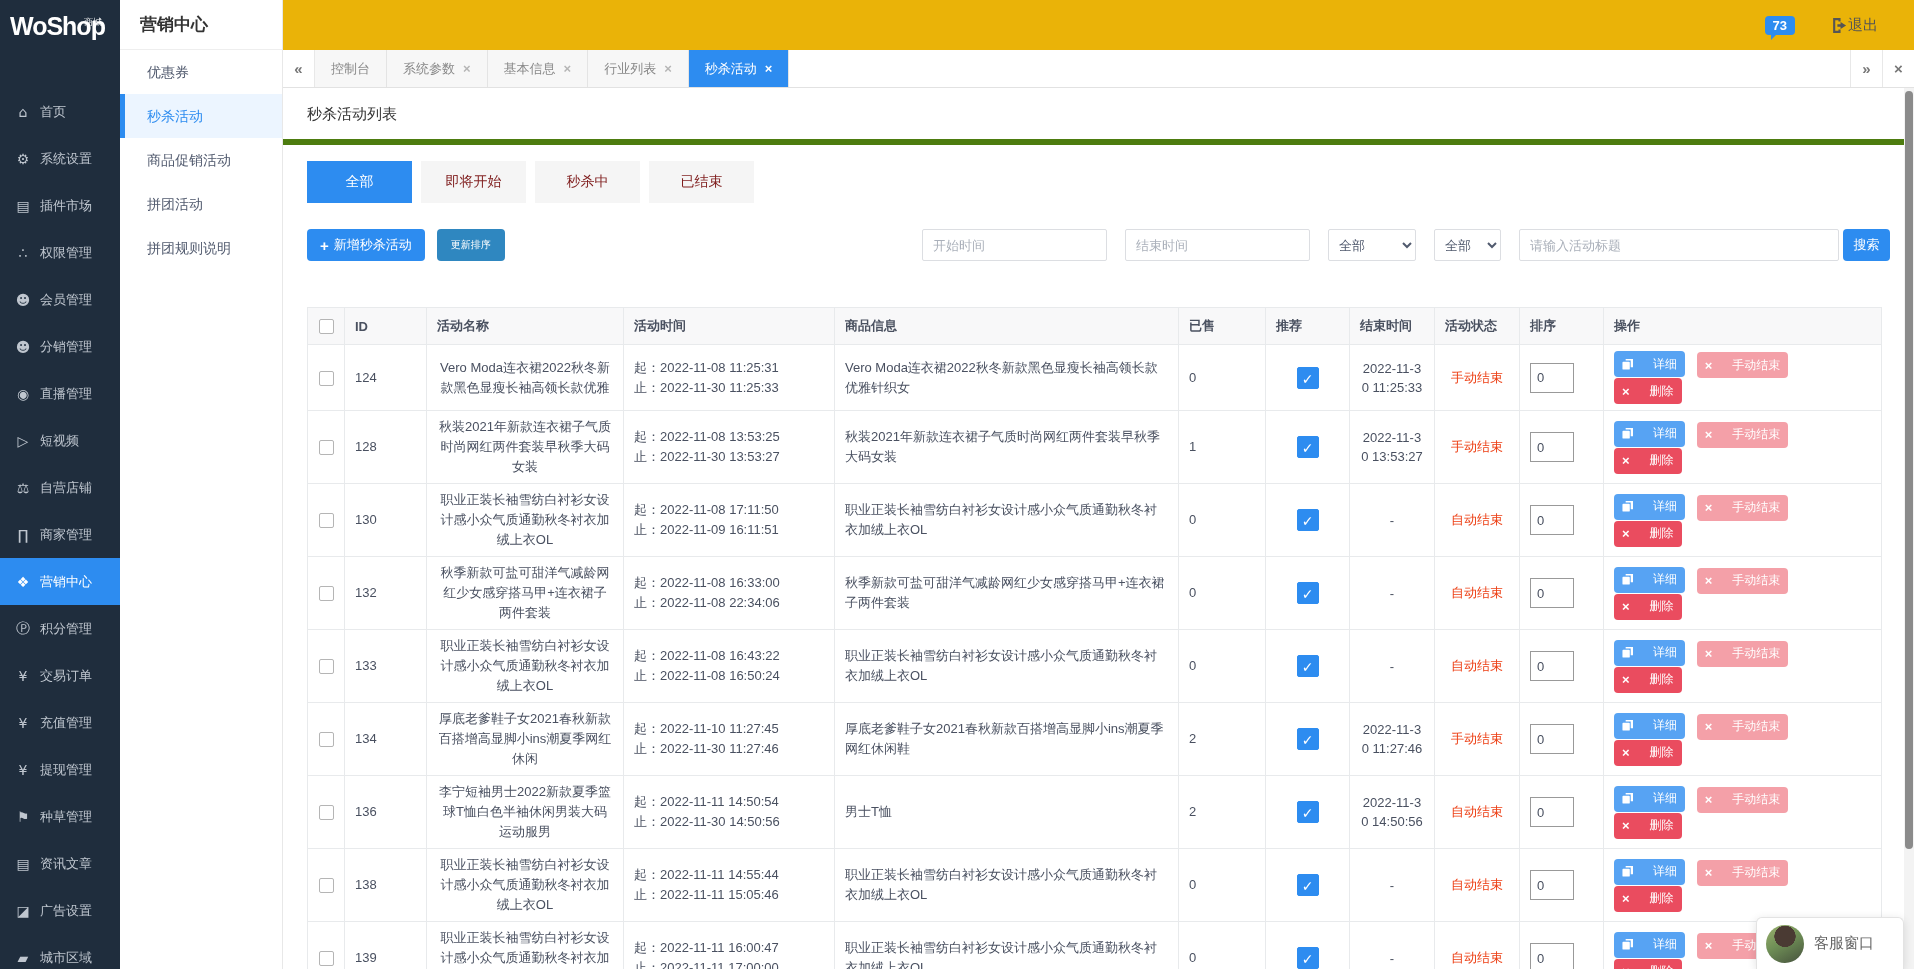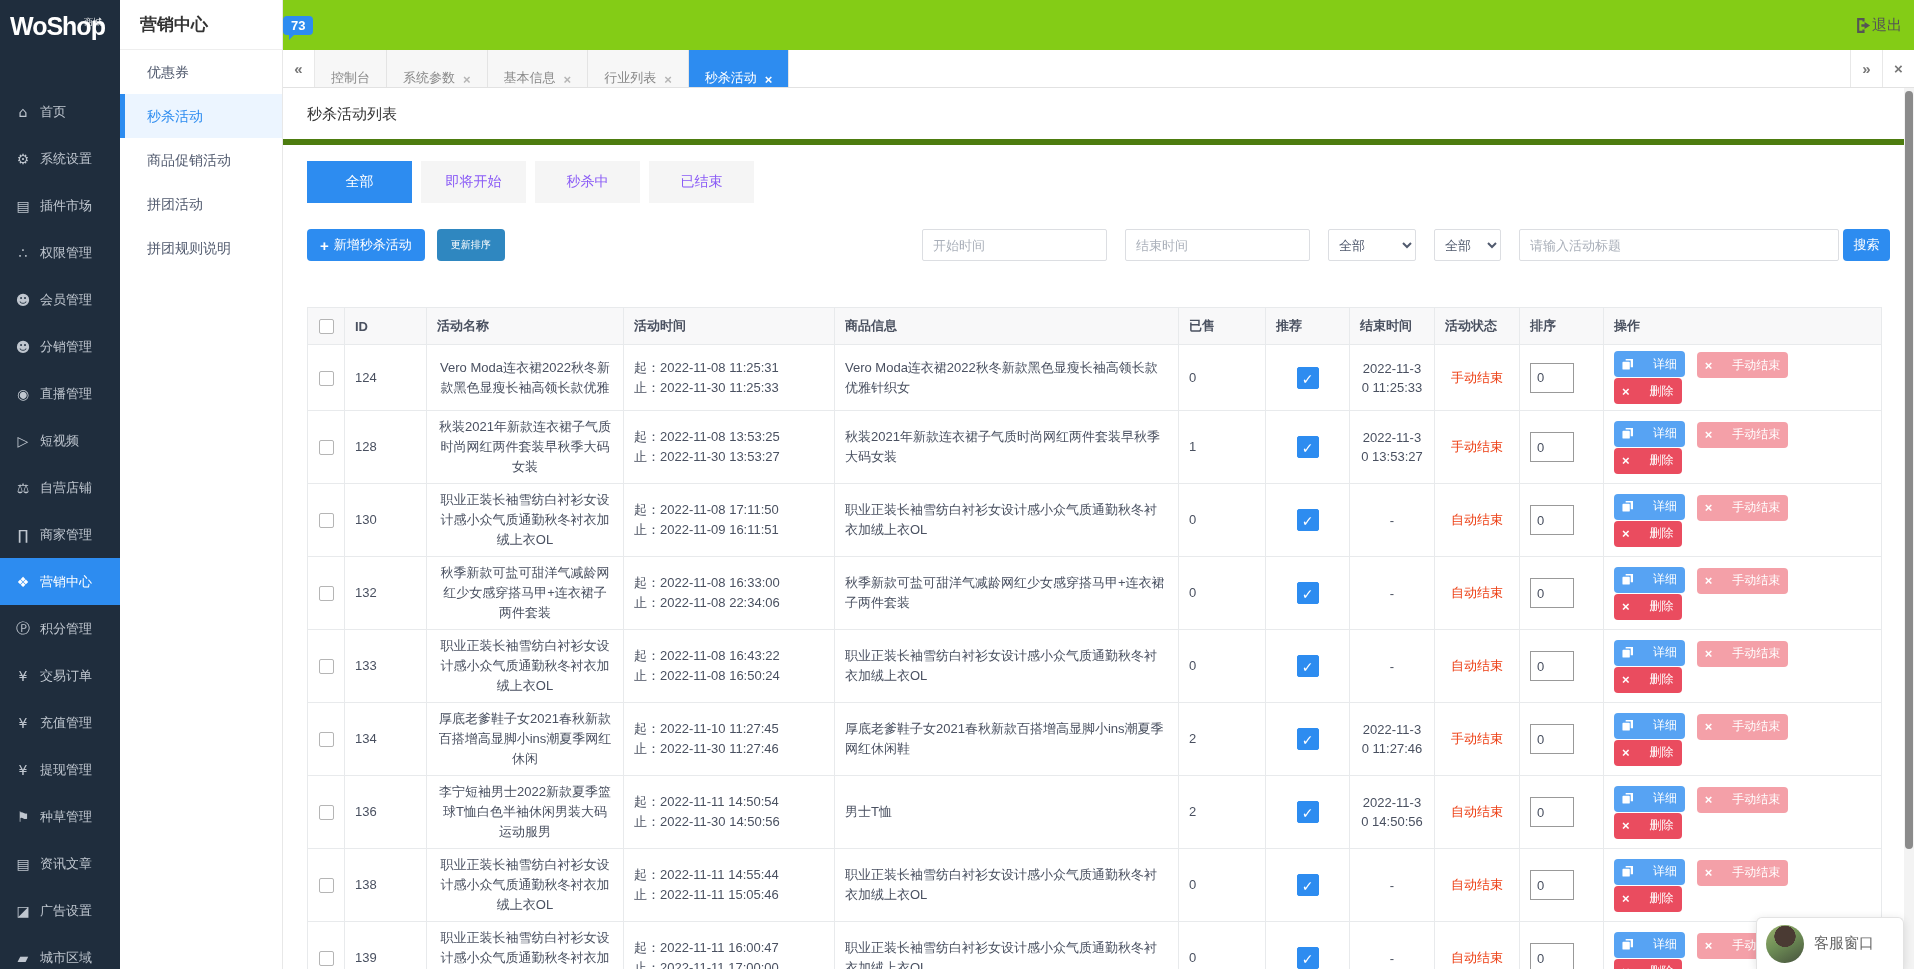--- a/index.html
+++ b/index.html
@@ -22,41 +22,41 @@
   .s-item.active{background:var(--primary);color:#fff;}
 
   
   .submenu{width:163px;flex:0 0 163px;background:#fff;border-right:1px solid #e8e8e8;}
   .submenu-title{height:50px;line-height:50px;padding-left:20px;font-size:17px;font-weight:bold;color:#333;border-bottom:1px solid #eee;}
   .sub-item{height:44px;line-height:44px;padding-left:22px;font-size:14px;color:#515a6e;cursor:pointer;border-left:5px solid transparent;}
   .sub-item.active{background:var(--submenu-active);color:var(--primary);border-left-color:var(--primary);}
 
   
   .main{flex:1;display:flex;flex-direction:column;position:relative;min-width:0;}
-  .topbar{height:50px;display:flex;align-items:center;justify-content:space-between;padding-right:12px;background:#84cc16;}
+  .topbar{height:50px;display:flex;align-items:center;justify-content:flex-end;padding-right:36px;background:#eab308;}
   .msg-badge{position:relative;background:var(--primary);color:#fff;font-size:13px;font-weight:bold;padding:2px 8px;border-radius:4px;margin-right:36px;cursor:pointer;}
   .msg-badge::after{content:"";position:absolute;left:6px;bottom:-5px;border:3px solid transparent;border-top-color:var(--primary);border-left-color:var(--primary);}
   .logout{display:flex;align-items:center;font-size:15px;color:#555;cursor:pointer;}
   .logout svg{display:block;}
 
   
   .tabstrip{height:38px;display:flex;align-items:stretch;border-bottom:1px solid #e2e2e2;background:#fff;}
   .tab-nav{width:32px;display:flex;align-items:center;justify-content:center;color:#777;font-size:15px;font-weight:bold;cursor:pointer;border-right:1px solid #e8e8e8;}
   .tab-nav.rt{border-right:none;border-left:1px solid #e8e8e8;}
   .tabs{display:flex;flex:1;}
-  .tab{display:flex;align-items:flex-end;gap:8px;padding:0 16px;font-size:13px;color:#888;background:#f7f7f7;border-right:1px solid #e4e4e4;cursor:pointer;}
+  .tab{display:flex;align-items:center;gap:8px;padding:0 16px;font-size:13px;color:#888;background:#f7f7f7;border-right:1px solid #e4e4e4;cursor:pointer;}
   .tab .tab-x{color:#b5b5b5;font-weight:bold;font-size:13px;}
   .tab.active{background:var(--primary);color:#fff;}
   .tab.active .tab-x{color:#fff;}
 
   
   .content{flex:1;overflow:hidden;background:#fff;}
   .page-title{padding:17px 24px 15px;font-size:15px;color:#333;border-bottom:6px solid #4d7c0f;}
   .filter-tabs{margin:16px 24px 0;display:flex;gap:9px;}
-  .ftab{width:105px;height:42px;display:flex;align-items:center;justify-content:center;font-size:14px;color:#8b5cf6;background:#f5f5f5;cursor:pointer;}
+  .ftab{width:105px;height:42px;display:flex;align-items:center;justify-content:center;font-size:14px;color:#7f1d1d;background:#f5f5f5;cursor:pointer;}
   .ftab.active{background:var(--primary);color:#fff;}
   .toolbar{margin:26px 24px 0;display:flex;align-items:center;}
   .btn{border:none;cursor:pointer;display:inline-flex;align-items:center;justify-content:center;border-radius:4px;color:#fff;}
   .btn-add{height:32px;padding:0 13px;background:var(--primary);font-size:13px;gap:5px;}
   .btn-add .plus{font-size:15px;font-weight:bold;}
   .btn-update{height:32px;padding:0 14px;background:var(--update-btn);font-size:10px;margin-left:12px;}
   .toolbar-right{margin-left:auto;display:flex;align-items:center;gap:18px;}
   .tb-input{height:32px;border:1px solid #dcdee2;border-radius:2px;padding:0 10px;font-size:13px;color:#515a6e;outline:none;}
   .tb-input::placeholder{color:#aab0ba;}
   .in-date{width:185px;}

